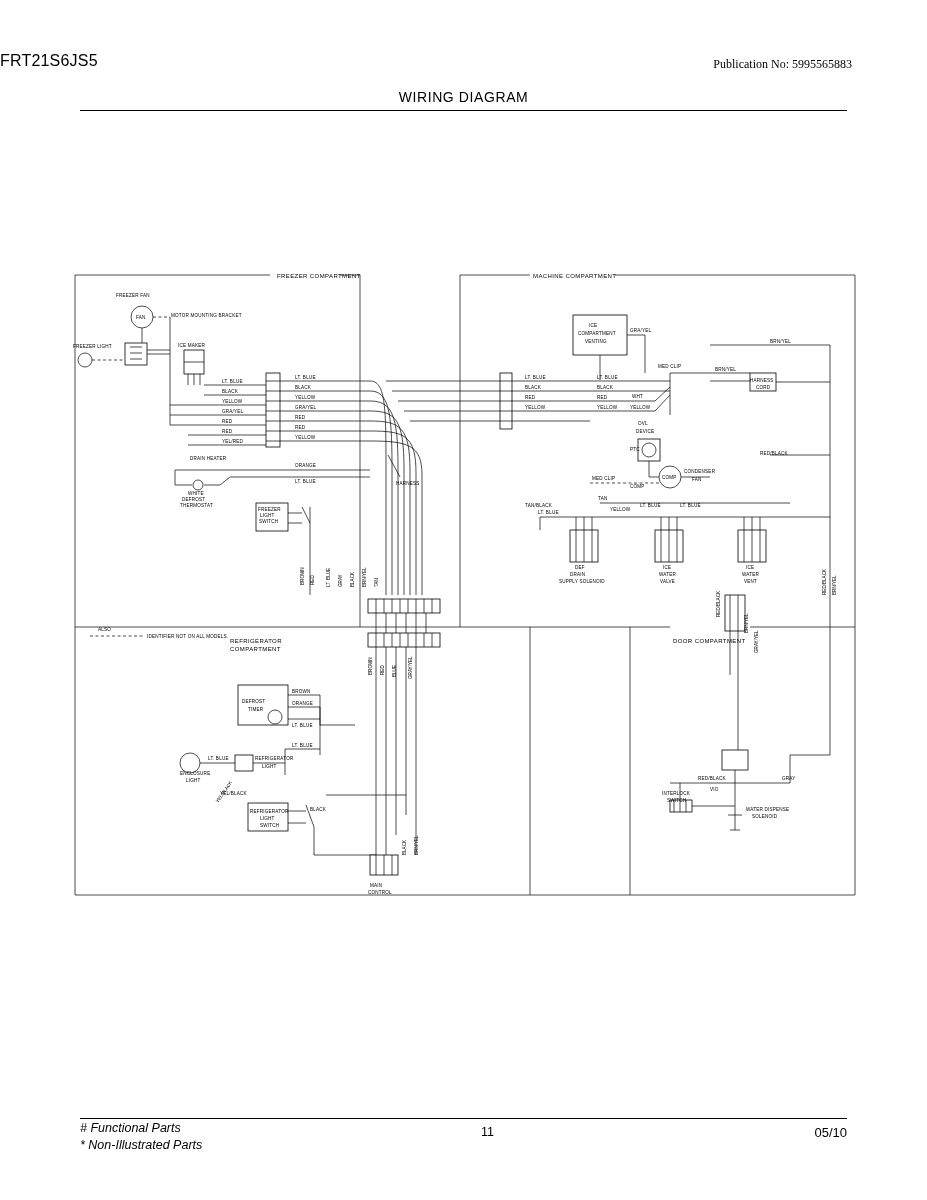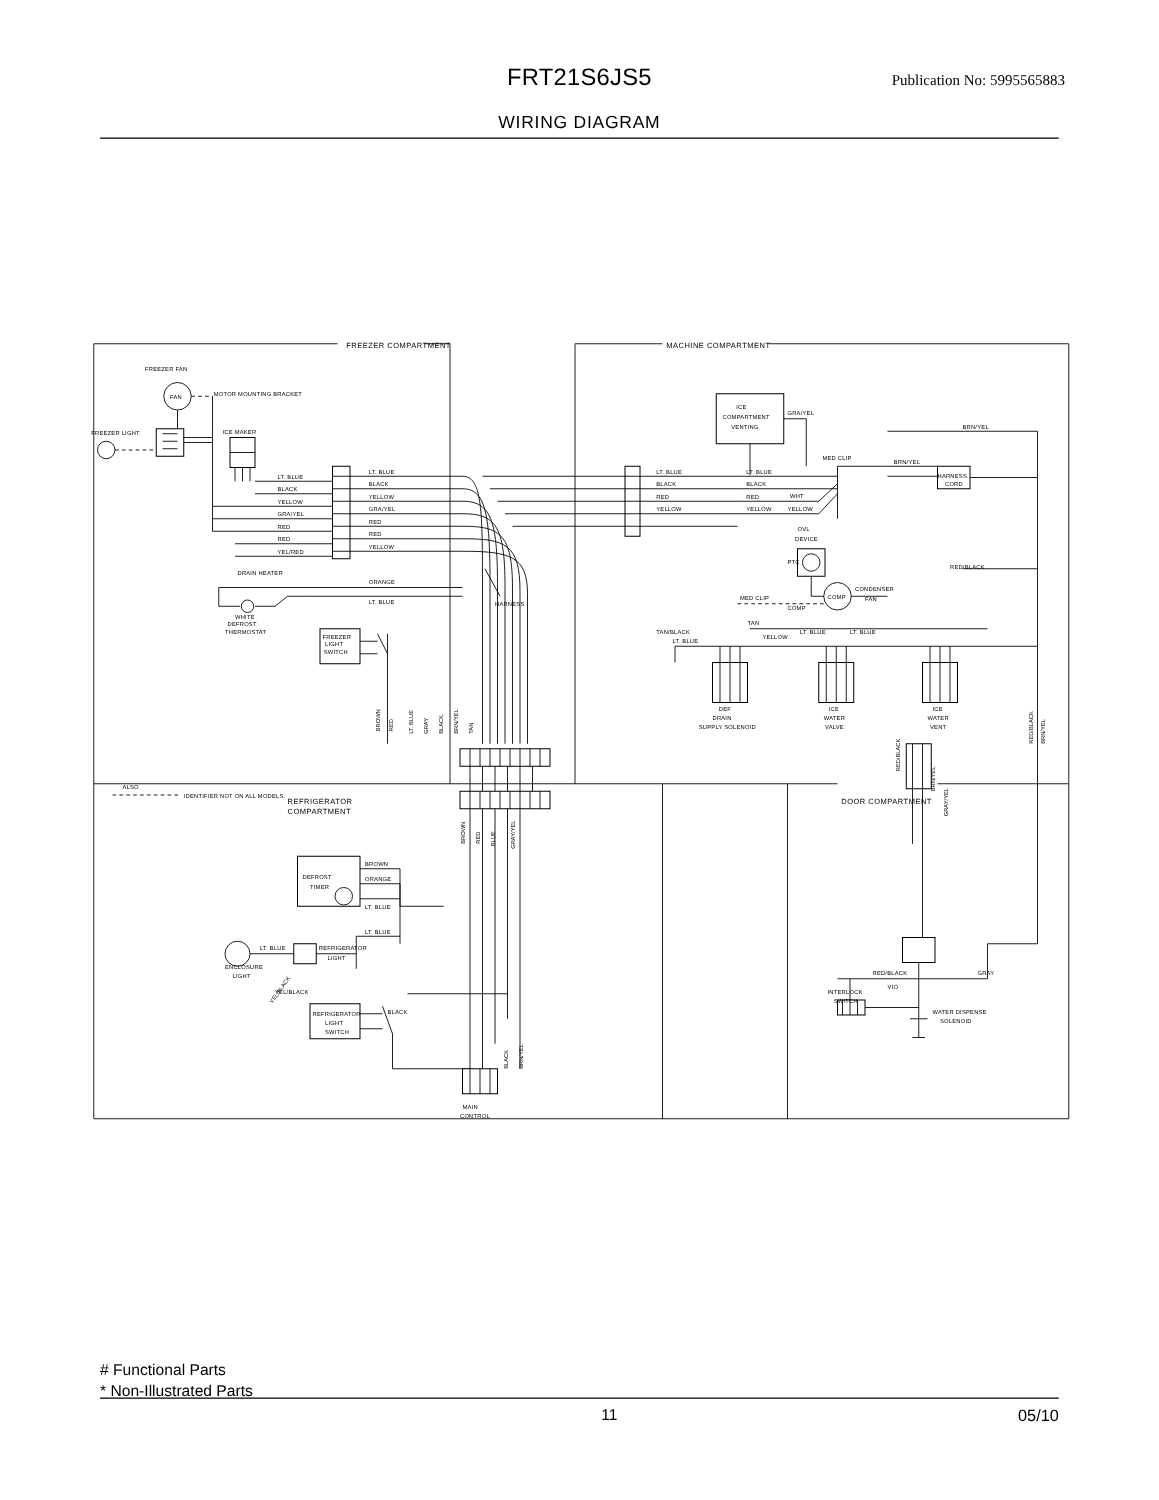--- a/index.html
+++ b/index.html
@@ -17,22 +17,21 @@
   }
   .page {
     position: absolute;
     inset: 0;
   }
   
   .hdr-model {
     position: absolute;
     left: 0; right: 0;
     top: 52px;
-    text-align: center;
-    font-size: 19px;
+    font-size: 16px;
     letter-spacing: 0.2px;
   }
   .hdr-pub {
     position: absolute;
     right: 75px;
     top: 57px;
     font-size: 12px;
     white-space: nowrap;
     font-family: Liberation Serif, serif;
   }
@@ -55,23 +54,24 @@
   .ftr-rule {
     position: absolute;
     left: 80px;
     right: 80px;
     top: 1118px;
     border-top: 1.2px solid #000;
   }
   .ftr-left {
     position: absolute;
     left: 80px;
-    top: 1088px;
+    top: 1120px;
     font-size: 12.5px;
     line-height: 17px;
+    font-style: italic;
   }
   .ftr-center {
     position: absolute;
     left: 0; right: 0;
     top: 1125px;
     text-align: center;
     font-size: 12.5px;
     padding-left: 48px;
   }
   .ftr-right {

